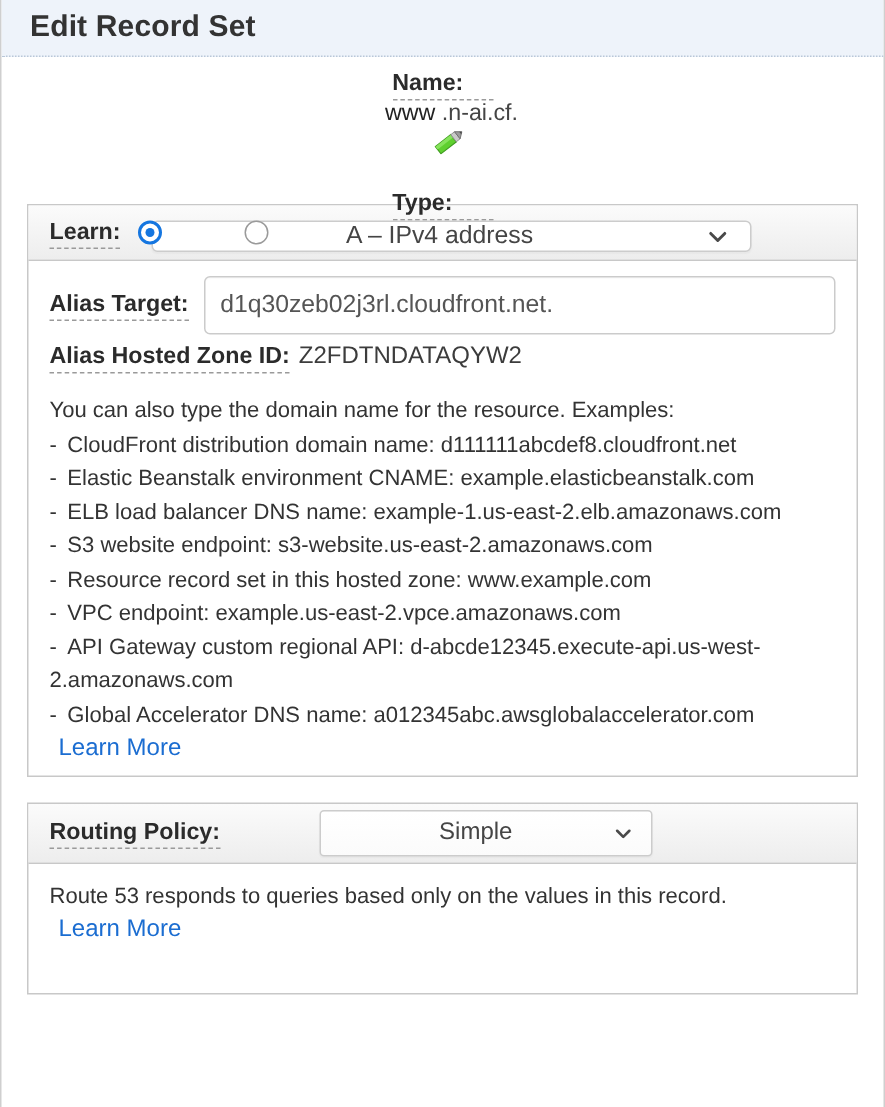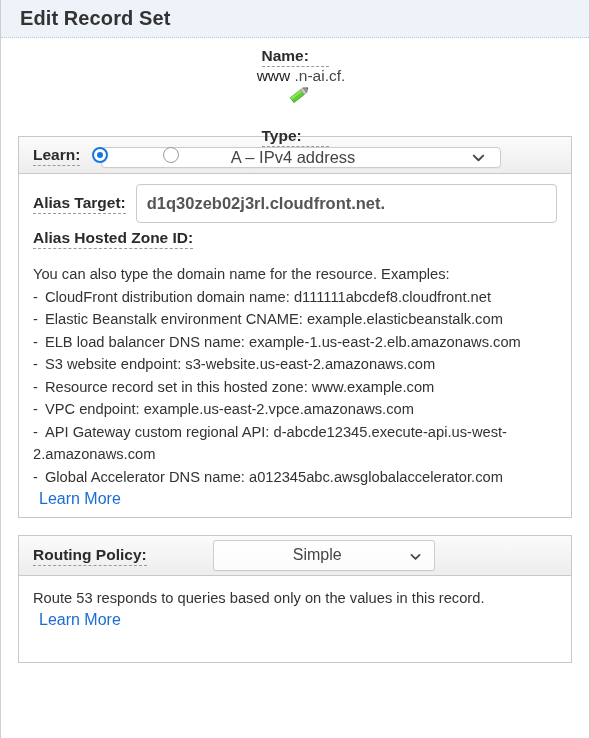--- a/index.html
+++ b/index.html
@@ -200,21 +200,20 @@
     margin-left: 10px;
     border: 1px solid #cbcbcb;
     border-radius: 4px;
     background: #ffffff;
     font-family: "Liberation Sans", sans-serif;
     font-size: 16.5px;
     color: #555555;
     padding: 0 10px;
     outline: none;
     box-shadow: inset 0 1px 1px rgba(0,0,0,0.02);
-    font-weight: bold;
   }
 
   .zone-id-row {
     display: flex;
     align-items: baseline;
     margin-top: -4px;
     padding-bottom: 3px;
     text-align: right;
   }
   .zone-id-label {
@@ -357,20 +356,21 @@
 
     <div class="subpanel-body">
 
       <div class="alias-target-row">
         <span class="alias-target-label">Alias Target:</span>
         <input class="text-input" type="text" value="d1q30zeb02j3rl.cloudfront.net." style="">
       </div>
 
       <div class="zone-id-row">
         <span class="zone-id-label">Alias Hosted Zone ID:</span>
+        <span class="zone-id-value">Z2FDTNDATAQYW2</span>
       </div>
 
       <div class="help-block">
         <div class="help-intro">You can also type the domain name for the resource. Examples:</div>
         <ul class="help-list">
           <li><span class="dash">-</span><span>CloudFront distribution domain name: d111111abcdef8.cloudfront.net</span></li>
           <li><span class="dash">-</span><span>Elastic Beanstalk environment CNAME: example.elasticbeanstalk.com</span></li>
           <li><span class="dash">-</span><span>ELB load balancer DNS name: example-1.us-east-2.elb.amazonaws.com</span></li>
           <li><span class="dash">-</span><span>S3 website endpoint: s3-website.us-east-2.amazonaws.com</span></li>
           <li><span class="dash">-</span><span>Resource record set in this hosted zone: www.example.com</span></li>

